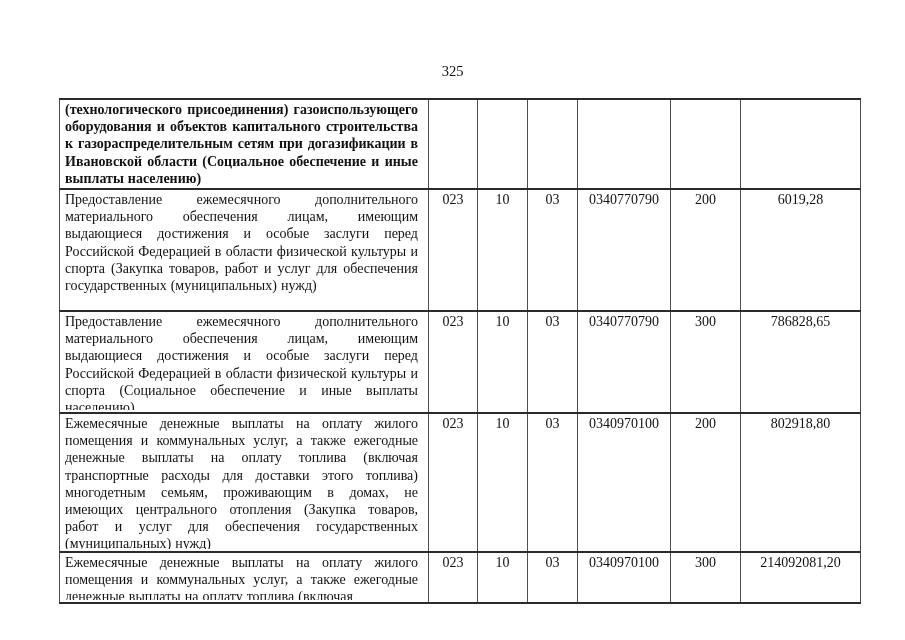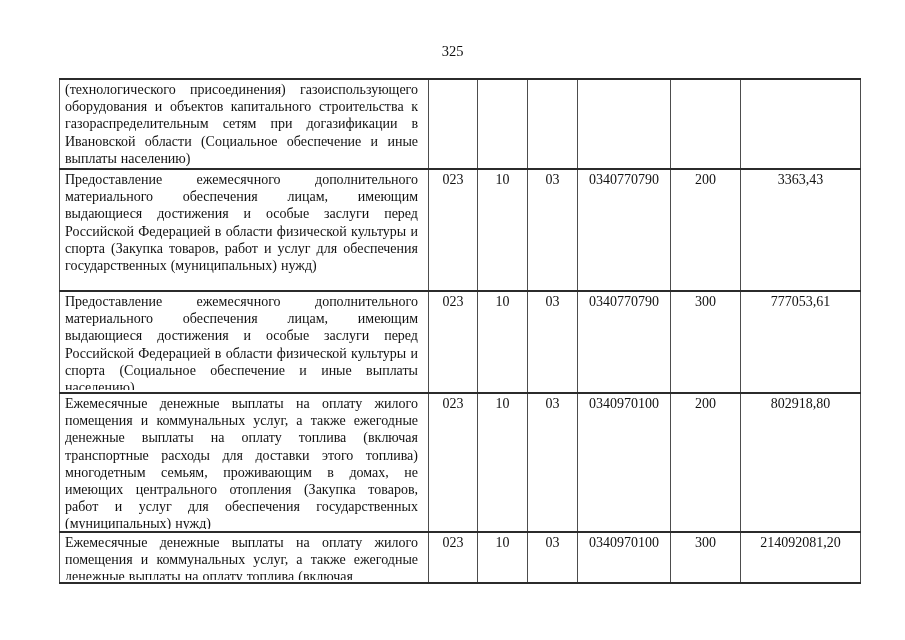--- a/index.html
+++ b/index.html
@@ -3,21 +3,21 @@
 <meta charset="utf-8">
 <style>
   * { margin: 0; padding: 0; box-sizing: border-box; }
   html, body {
     width: 905px; height: 640px;
     background: #ffffff;
     font-family: "Liberation Serif", "DejaVu Serif", serif;
     color: #111111;
     overflow: hidden;
   }
-  .sheet { width: 905px; height: 513px; padding-top: 43px; }
+  .sheet { width: 905px; height: 513px; padding-top: 43px; margin-top: 20px; }
   .page-number {
     text-align: center;
     font-size: 14.5px;
     line-height: 17px;
     color: #111;
   }
   table.budget {
     border-collapse: collapse;
     table-layout: fixed;
     margin-left: 59px;
@@ -58,21 +58,21 @@
       <col style="width:49px">
       <col style="width:50px">
       <col style="width:50px">
       <col style="width:93px">
       <col style="width:70px">
       <col style="width:120px">
     </colgroup>
     <tbody id="tbody">
         <tr style="height: 90px;">
           <td class="c-desc">
-            <div class="cw" style="height: 86px;">(технологического присоединения) газоиспользующего оборудования и объектов капитального строительства к газораспределительным сетям при догазификации в Ивановской области (Социальное обеспечение и иные выплаты населению)</div>
+            <div class="cw" style="height: 86px; font-weight: bold;">(технологического присоединения) газоиспользующего оборудования и объектов капитального строительства к газораспределительным сетям при догазификации в Ивановской области (Социальное обеспечение и иные выплаты населению)</div>
           </td>
           <td class="c-num">
             <div class="cw" style="height: 86px;"></div>
           </td>
           <td class="c-num">
             <div class="cw" style="height: 86px;"></div>
           </td>
           <td class="c-num">
             <div class="cw" style="height: 86px;"></div>
           </td>
@@ -99,21 +99,21 @@
           <td class="c-num">
             <div class="cw" style="height: 118px;">03</div>
           </td>
           <td class="c-num">
             <div class="cw" style="height: 118px;">0340770790</div>
           </td>
           <td class="c-num">
             <div class="cw" style="height: 118px;">200</div>
           </td>
           <td class="c-num">
-            <div class="cw" style="height: 118px;">3363,43</div>
+            <div class="cw" style="height: 118px;">6019,28</div>
           </td>
         </tr>
         <tr style="height: 102px;">
           <td class="c-desc">
             <div class="cw" style="height: 98px;">Предоставление ежемесячного дополнительного материального обеспечения лицам, имеющим выдающиеся достижения и особые заслуги перед Российской Федерацией в области физической культуры и спорта (Социальное обеспечение и иные выплаты населению)</div>
           </td>
           <td class="c-num">
             <div class="cw" style="height: 98px;">023</div>
           </td>
           <td class="c-num">
@@ -122,21 +122,21 @@
           <td class="c-num">
             <div class="cw" style="height: 98px;">03</div>
           </td>
           <td class="c-num">
             <div class="cw" style="height: 98px;">0340770790</div>
           </td>
           <td class="c-num">
             <div class="cw" style="height: 98px;">300</div>
           </td>
           <td class="c-num">
-            <div class="cw" style="height: 98px;">777053,61</div>
+            <div class="cw" style="height: 98px;">786828,65</div>
           </td>
         </tr>
         <tr style="height: 139px;">
           <td class="c-desc">
             <div class="cw" style="height: 135px;">Ежемесячные денежные выплаты на оплату жилого помещения и коммунальных услуг, а также ежегодные денежные выплаты на оплату топлива (включая транспортные расходы для доставки этого топлива) многодетным семьям, проживающим в домах, не имеющих центрального отопления (Закупка товаров, работ и услуг для обеспечения государственных (муниципальных) нужд)</div>
           </td>
           <td class="c-num">
             <div class="cw" style="height: 135px;">023</div>
           </td>
           <td class="c-num">

